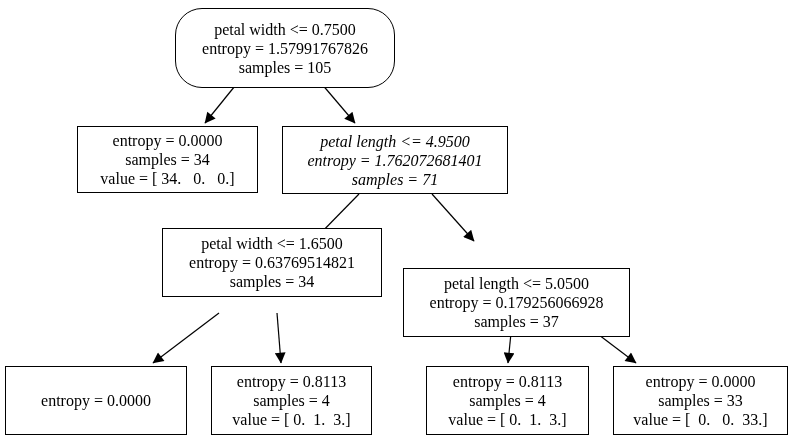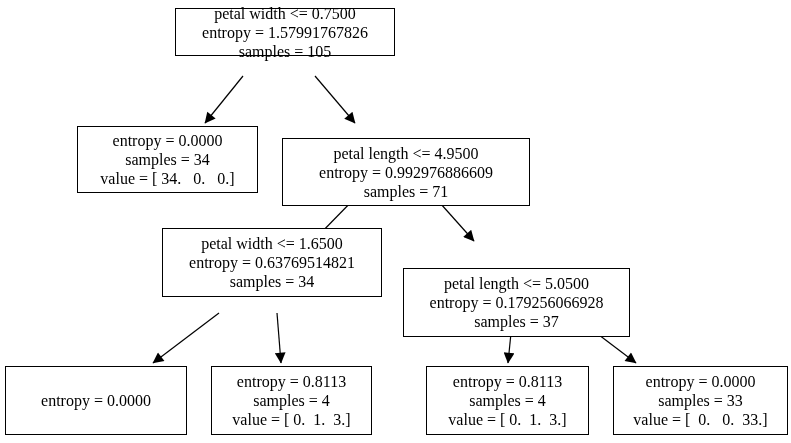--- a/index.html
+++ b/index.html
@@ -39,23 +39,23 @@
     align-items: center;
     text-align: center;
     font-size: 16px;
     line-height: 19px;
   }
   .node .nline {
     white-space: pre;
     display: block;
   }
   
-  #node-root     { left: 175px; top:   8px; width: 220px; height: 48px; }
+  #node-root     { left: 175px; top:   8px; width: 220px; height: 80px; border-radius: 27px; }
   #node-d1-left  { left:  77px; top: 126px; width: 181px; height: 67px; }
-  #node-d1-right { left: 282px; top: 138px; width: 248px; height: 68px; }
+  #node-d1-right { left: 282px; top: 126px; width: 226px; height: 68px; font-style: italic; }
   #node-d2-left  { left: 162px; top: 228px; width: 220px; height: 69px; }
   #node-d2-right { left: 403px; top: 244px; width: 227px; height: 69px; margin-top: 24px; }
   #node-leaf1    { left:   5px; top: 366px; width: 182px; height: 69px; }
   #node-leaf2    { left: 211px; top: 366px; width: 161px; height: 69px; }
   #node-leaf3    { left: 426px; top: 366px; width: 163px; height: 69px; }
   #node-leaf4    { left: 613px; top: 366px; width: 175px; height: 69px; }
 </style>
 </head>
 <body>
 
@@ -84,21 +84,21 @@
   </div>
 
   <div class="node" id="node-d1-left">
     <span class="nline">entropy = 0.0000</span>
     <span class="nline">samples = 34</span>
     <span class="nline">value = [ 34.   0.   0.]</span>
   </div>
 
   <div class="node" id="node-d1-right">
     <span class="nline">petal length &lt;= 4.9500</span>
-    <span class="nline">entropy = 0.992976886609</span>
+    <span class="nline">entropy = 1.762072681401</span>
     <span class="nline">samples = 71</span>
   </div>
 
   <div class="node" id="node-d2-left">
     <span class="nline">petal width &lt;= 1.6500</span>
     <span class="nline">entropy = 0.63769514821</span>
     <span class="nline">samples = 34</span>
   </div>
 
   <div class="node" id="node-d2-right">

